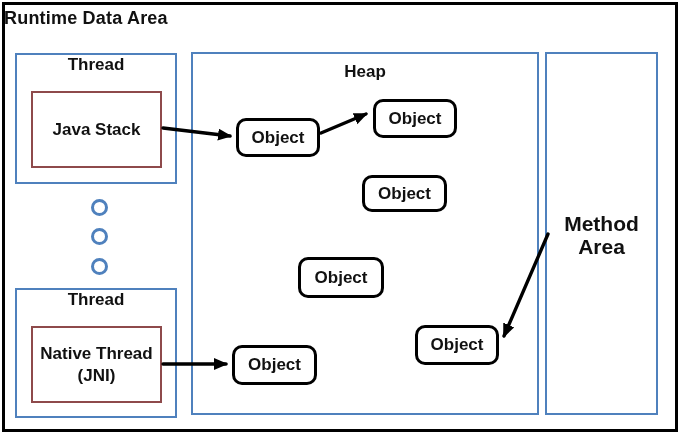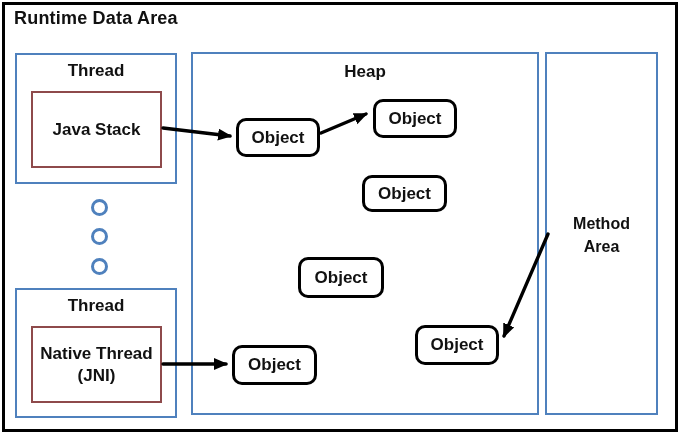--- a/index.html
+++ b/index.html
@@ -26,37 +26,36 @@
   }
   .outer-frame {
     position: absolute;
     left: 2px; top: 2px;
     width: 676px; height: 430px;
     border: 3px solid var(--c-outer, #000);
     background: var(--c-bg, #fff);
   }
   .diagram-title {
     position: absolute;
-    left: 14px; top: 8px;
+    left: 4px; top: 8px;
     font-size: 18px;
     font-weight: 700;
     letter-spacing: 0.2px;
     white-space: nowrap;
   }
   .blue-box {
     position: absolute;
     border: 2px solid var(--c-blue, #4F81BD);
     background: var(--c-bg, #fff);
   }
   .thread-box-top   { left: 15px; top: 53px;  width: 162px; height: 131px; }
   .thread-box-bottom{ left: 15px; top: 288px; width: 162px; height: 130px; }
   .box-caption {
     display: block;
     text-align: center;
-    padding-top: 6px;
     font-size: 17px;
     font-weight: 700;
   }
   .stack-box {
     position: absolute;
     left: 14px; top: 36px;
     width: 131px; height: 77px;
     border: 2px solid var(--c-maroon, #8E4A4B);
     background: var(--c-bg, #fff);
     display: flex;
@@ -79,21 +78,21 @@
   .circle-1 { top: 199px; }
   .circle-2 { top: 228px; }
   .circle-3 { top: 258px; }
   .heap-box        { left: 191px; top: 52px; width: 348px; height: 363px; }
   .heap-caption    { padding-top: 8px; font-size: 17px; }
   .method-area-box { left: 545px; top: 52px; width: 113px; height: 363px; }
   .method-area-label {
     margin-top: 158px;
     padding: 0 16px;
     text-align: center;
-    font-size: 16px;
+    font-size: 21px;
     font-weight: 700;
     line-height: 23px;
   }
   .object-node {
     position: absolute;
     border: 3px solid var(--c-object, #000);
     border-radius: 10px;
     background: var(--c-bg, #fff);
     display: flex;
     align-items: center;

